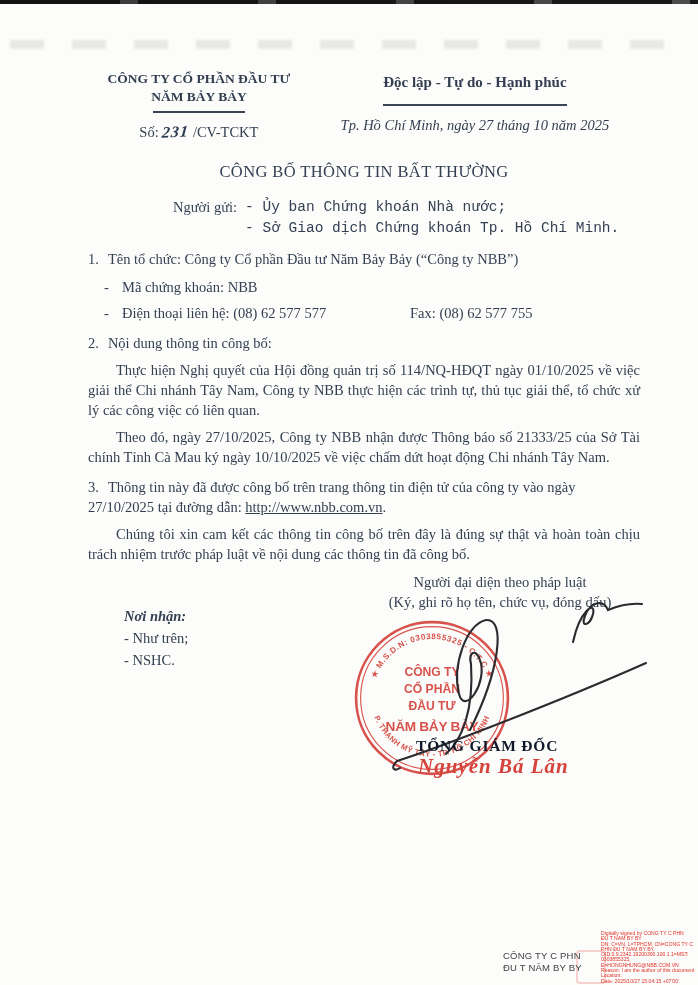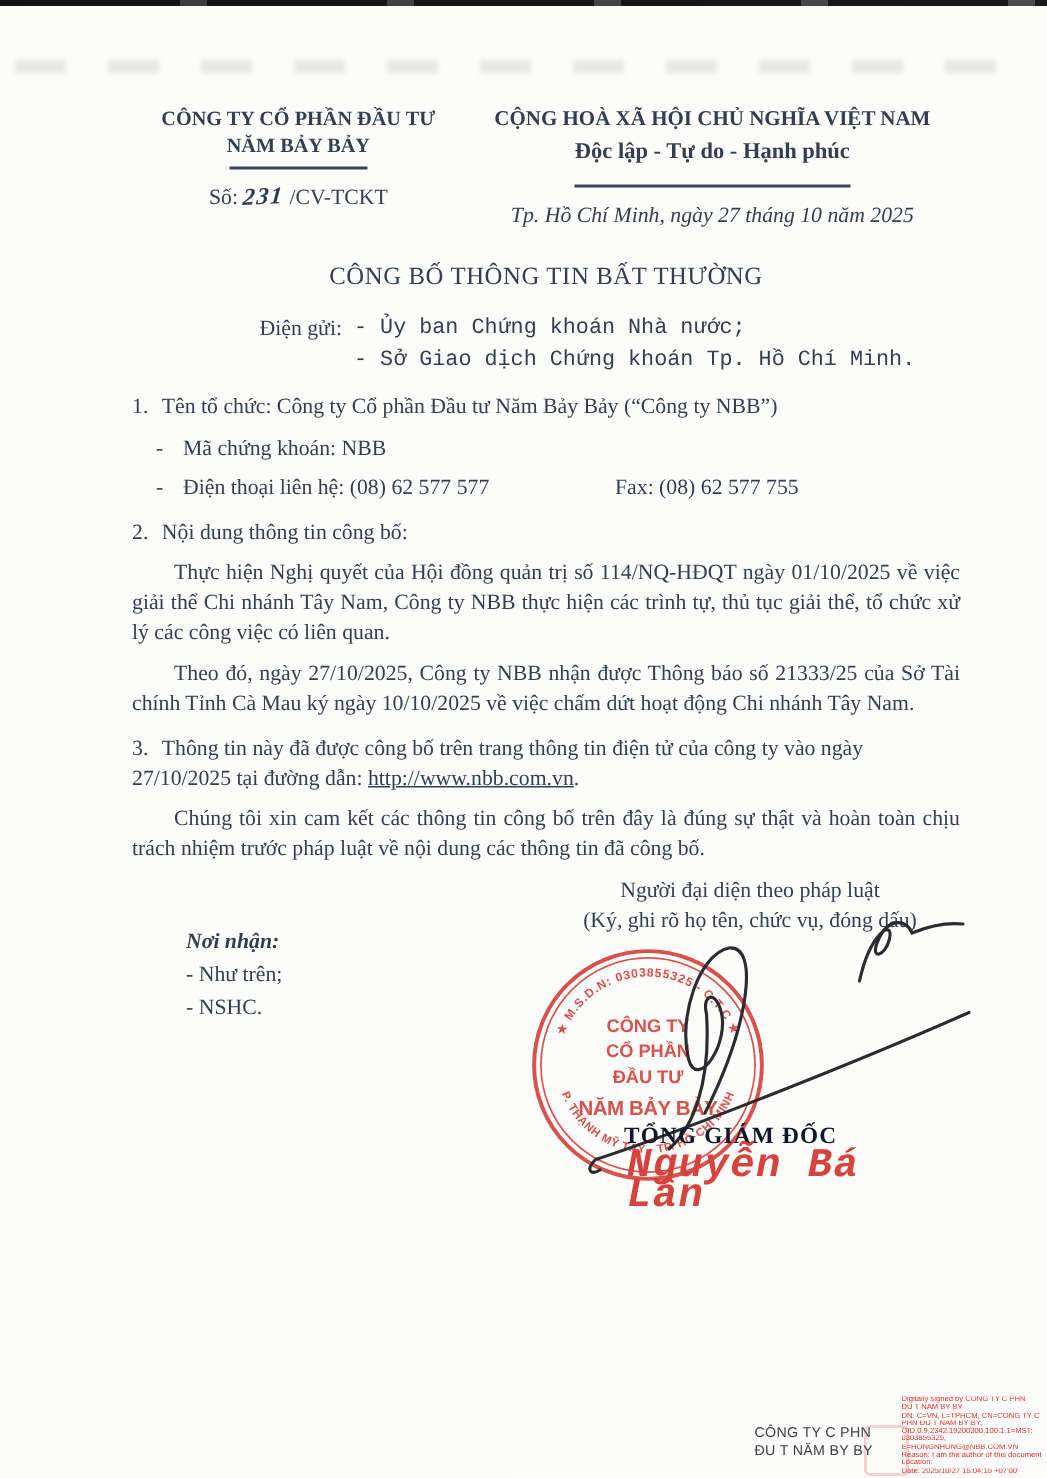--- a/index.html
+++ b/index.html
@@ -77,22 +77,22 @@
   .rep-note{font-size:14.5px;line-height:20px;}
   .stamp-wrap{position:absolute;left:262px;top:44px;width:164px;height:164px;opacity:.93;}
   .sig-strokes{position:absolute;left:150px;top:18px;width:420px;height:205px;}
   .sig-position{
     position:absolute;left:328px;top:164px;
     color:#0f172a;font-weight:bold;font-size:15.5px;letter-spacing:.8px;
     font-family:"Liberation Serif",serif;
   }
   .sig-name{
     position:absolute;left:330px;top:184px;
-    color:#d6423c;font-weight:bold;font-style:italic;font-size:27px;
-    font-family:Liberation Mono, monospace;letter-spacing:1px;
+    color:#d6423c;font-weight:bold;font-style:italic;font-size:21px;
+    font-family:Liberation Serif, serif;letter-spacing:1px;
   }
   
   .ds-watermark{
     position:absolute;left:576px;top:950px;width:26px;height:30px;
     border:2px solid rgba(235,130,130,.35);border-radius:4px;
   }
   .ds-name{
     position:absolute;left:503px;top:950px;width:96px;
     font-family:"Liberation Sans",sans-serif;font-weight:normal;
     font-size:9.5px;line-height:12px;color:#3d4246;letter-spacing:.2px;
@@ -118,30 +118,29 @@
         <div class="l1">CÔNG TY CỔ PHẦN ĐẦU TƯ</div>
         <div class="l2">NĂM BẢY BẢY</div>
         <div class="hdr-rule"></div>
         <div class="ref-line">
           <span>Số:</span>
           <span class="ref-number">231</span>
           <span>/CV-TCKT</span>
         </div>
       </div>
       <div class="hdr-right">
-        <div class="l1">CỘNG HOÀ XÃ HỘI CHỦ NGHĨA VIỆT NAM</div>
         <div><span class="l2">Độc lập - Tự do - Hạnh phúc</span></div>
         <div class="dateline">Tp. Hồ Chí Minh, ngày 27 tháng 10 năm 2025</div>
       </div>
     </div>
 
     <div class="doc-title">CÔNG BỐ THÔNG TIN BẤT THƯỜNG</div>
 
     <div class="salutation">
-      <span class="sal-label">Điện gửi:</span>
+      <span class="sal-label">Người gửi:</span>
       <span class="sal-recipients">
         <div>- Ủy ban Chứng khoán Nhà nước;</div>
         <div>- Sở Giao dịch Chứng khoán Tp. Hồ Chí Minh.</div>
       </span>
     </div>
 
     <div class="sec">
       <span class="num">1.</span><span>Tên tổ chức: Công ty Cổ phần Đầu tư Năm Bảy Bảy (“Công ty NBB”)</span>
     </div>
     <div class="bullet">

